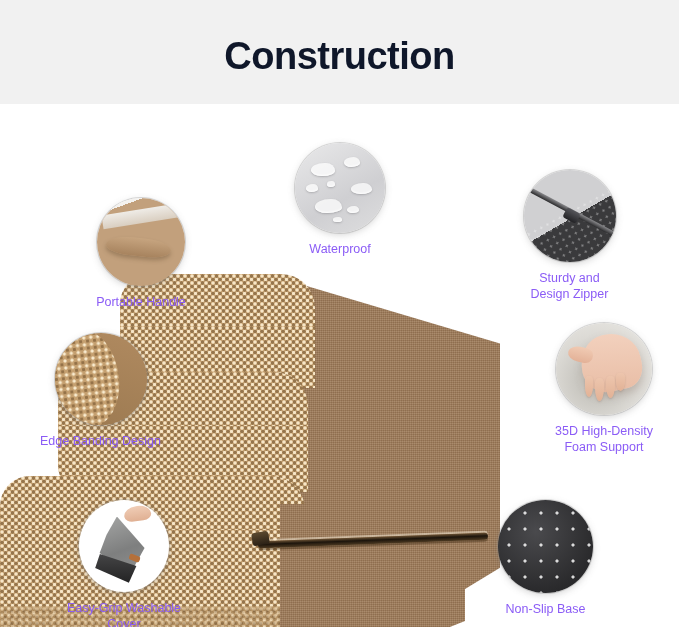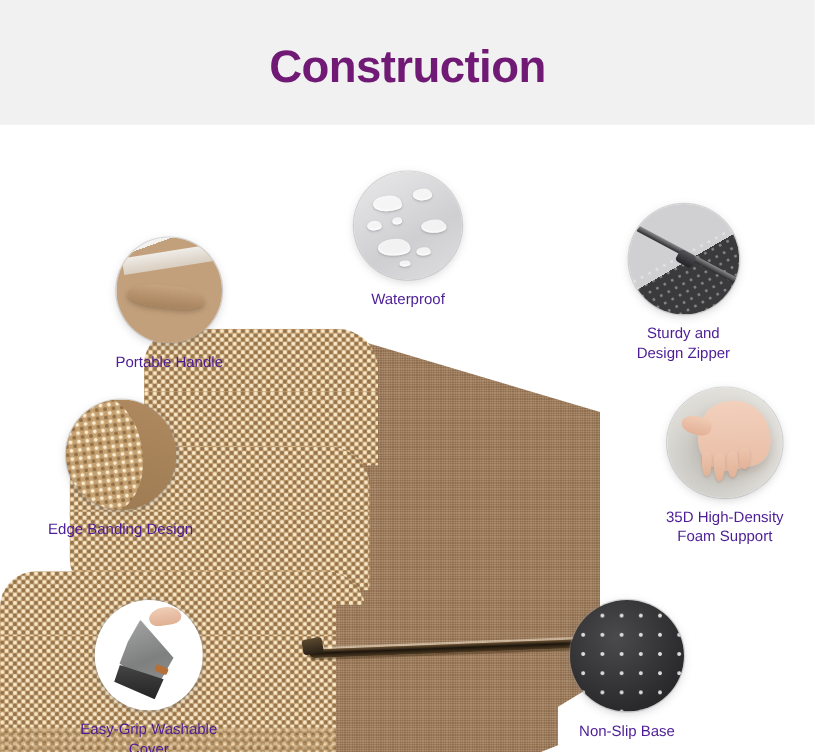--- a/index.html
+++ b/index.html
@@ -12,21 +12,21 @@
 
   
   #header{
     position:absolute;left:0;top:0;width:679px;height:104px;
     background:#f1f1f1;
   }
   #page-title{
     position:absolute;left:0;top:33px;width:679px;
     text-align:center;
     font-size:38px;font-weight:bold;letter-spacing:-0.5px;
-    color:#701a75;line-height:46px;
+    color:#0f172a;line-height:46px;
   }
 
   
   #stage{position:absolute;left:0;top:104px;width:679px;height:523px;background:#fff;}
 
   
   #product{position:absolute;left:0px;top:150px;width:510px;height:440px;}
   .prd{position:absolute;}
 
   
@@ -70,21 +70,21 @@
   }
 
   
   .callout{position:absolute;}
   .circle{
     position:relative;border-radius:50%;overflow:hidden;
     box-shadow:0 0 0 1px rgba(150,150,150,.35), 0 2px 7px rgba(120,120,120,.30);
   }
   .clabel{
     margin-top:9px;text-align:center;
-    font-size:12.5px;line-height:15.5px;color:#4c1d95;
+    font-size:12.5px;line-height:15.5px;color:#8b5cf6;
     white-space:pre-line;
   }
 
   
   .fill-handle{
     width:100%;height:100%;
     background:
       linear-gradient(160deg,#f4f2ef 0 14%, #c2a07c 14% 100%);
   }
   .handle-strap{
@@ -299,21 +299,21 @@
     <div class="circle" style="width:90px;height:92px;margin:0 auto;">
       <div class="fill-wash"></div>
       <div class="cloth-hand"></div>
       <div class="cloth"></div>
       <div class="cloth-dark"></div>
       <div class="cloth-tab"></div>
     </div>
     <div class="clabel">Easy-Grip Washable Cover</div>
   </div>
 
-  <div class="callout" style="left:446px;top:396px;width:153px;">
+  <div class="callout" style="left:469px;top:396px;width:153px;">
     <div class="circle" style="width:95px;height:93px;margin:0 auto;">
       <div class="fill-slip"></div>
       <div class="slip-dots"></div>
     </div>
     <div class="clabel">Non-Slip Base</div>
   </div>
 
 </div>
 
 </body></html>

